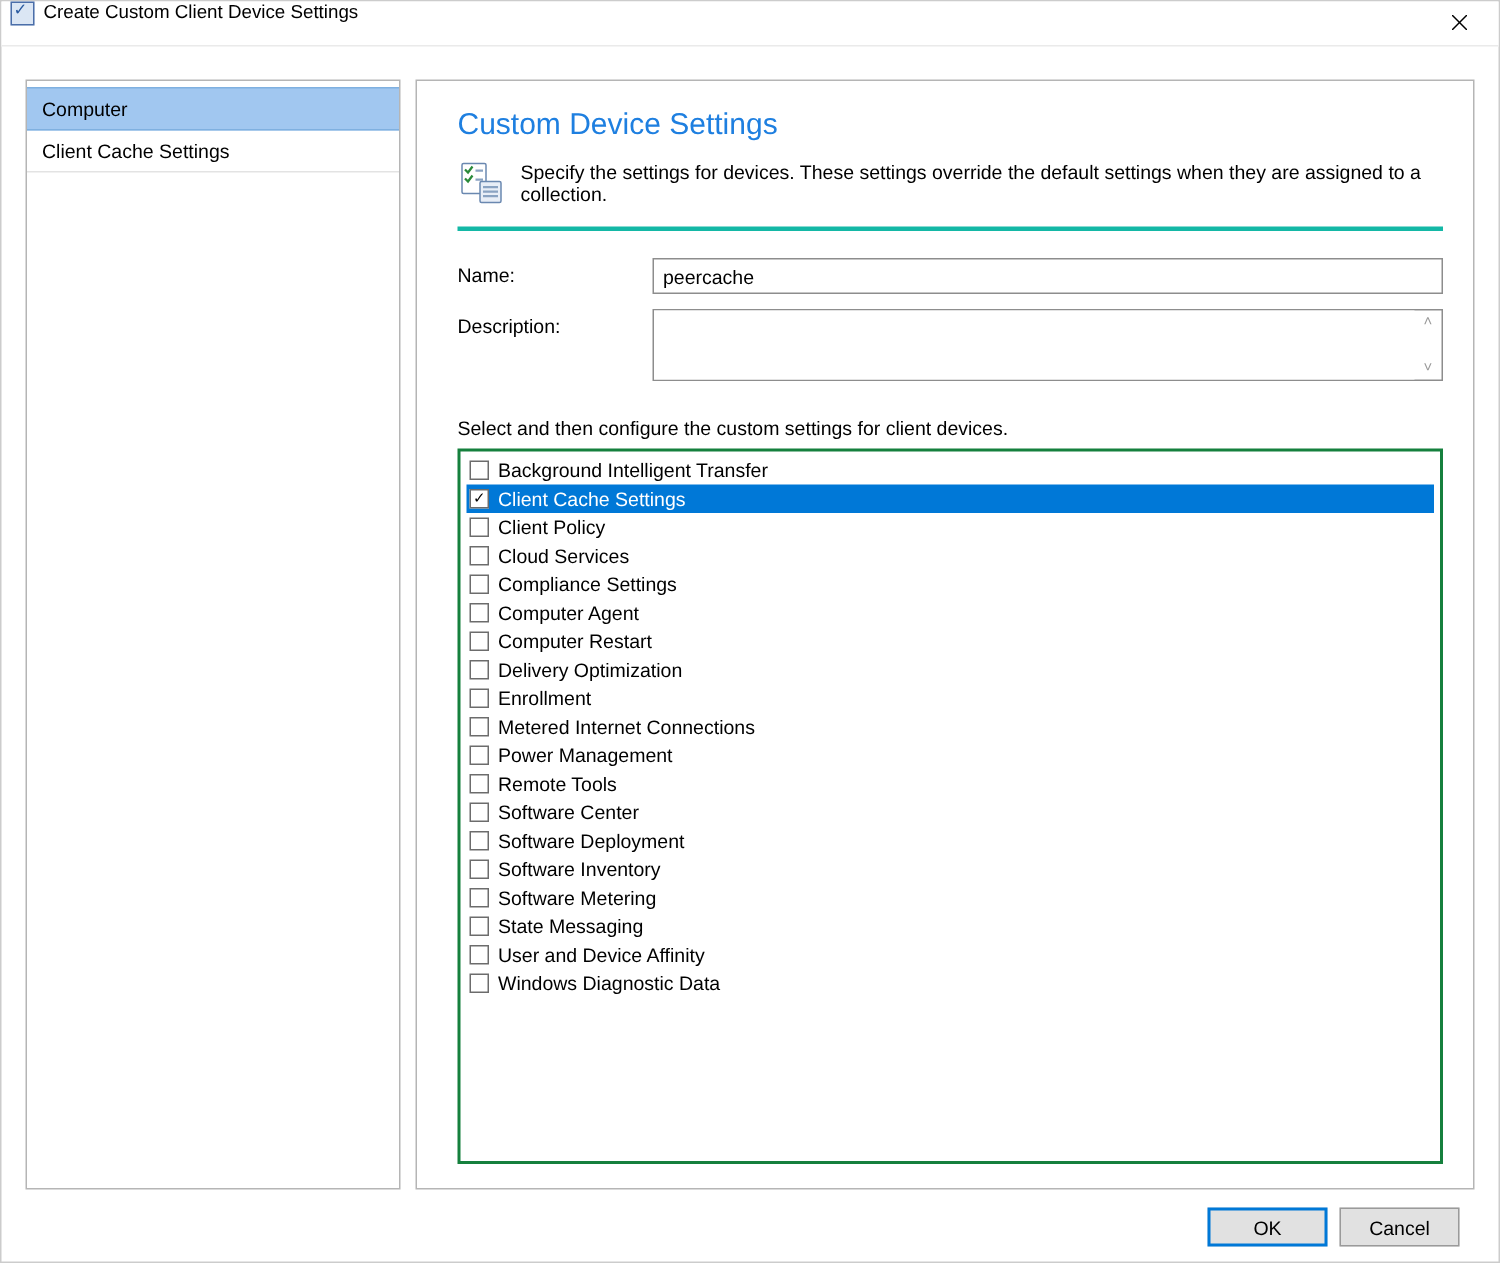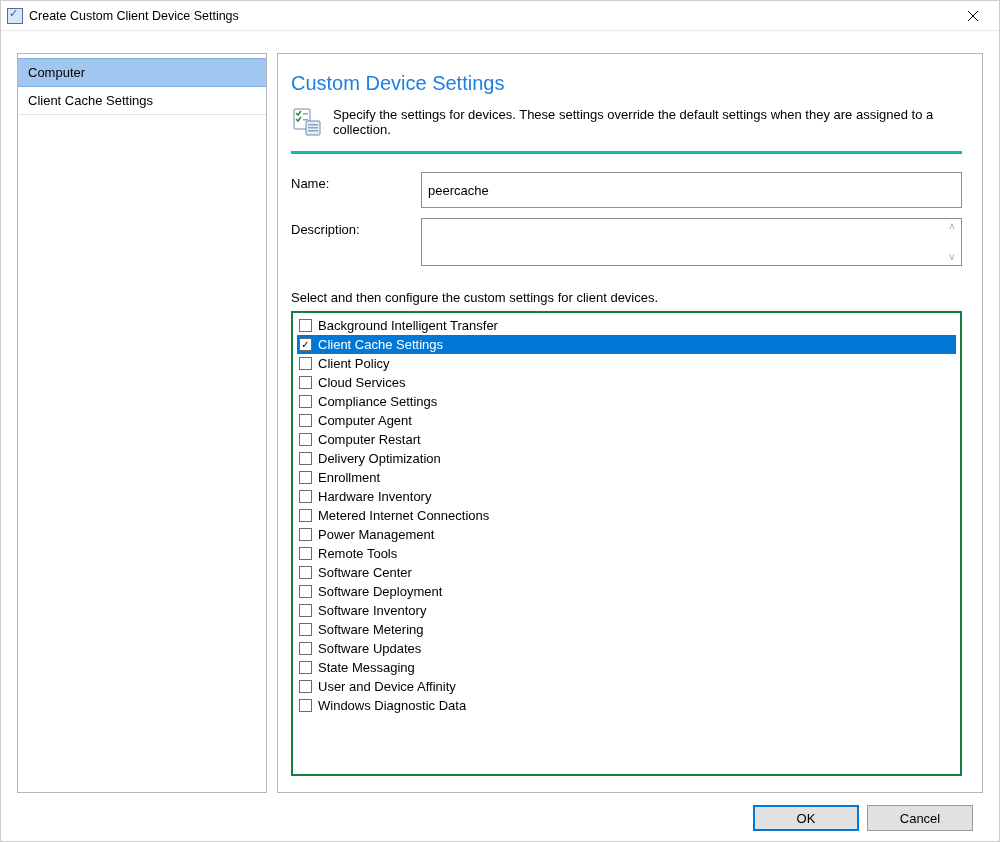--- a/index.html
+++ b/index.html
@@ -12,21 +12,21 @@
     color: #000;
   }
   .window {
     width: 1000px; height: 842px;
     background: #fff;
     display: flex; flex-direction: column;
     border: 1px solid #ccc;
   }
   .titlebar {
     height: 30px;
-    display: flex; align-items: center;
+    display: flex; 
     padding: 0 6px;
     background: #fff;
     border-bottom: 1px solid #eaeaea;
     font-size: 12.5px;
   }
   .titlebar .app-icon {
     width: 16px; height: 16px;
     margin-right: 6px;
     position: relative;
     border: 1px solid #4b6ea9;
@@ -71,21 +71,21 @@
   }
   .side-item.selected {
     background: #a1c7f0;
     border-top: 1px solid #7fb0e0;
     border-bottom: 1px solid #7fb0e0;
   }
   .main-panel {
     flex: 1;
     border: 1px solid #b5b5b5;
     background: #fff;
-    padding: 18px 20px 16px 13px;
+    padding: 18px 20px 16px 27px;
     display: flex; flex-direction: column;
     min-height: 0;
   }
   .main-title {
     color: #1e7fe0;
     font-size: 20px;
     font-weight: 400;
     margin: 0 0 12px 0;
   }
   .desc-row {
@@ -102,21 +102,21 @@
   }
   .form-row {
     display: flex;
     align-items: flex-start;
     margin-bottom: 10px;
     font-size: 13px;
   }
   .form-row label { width: 130px; padding-top: 4px; }
   .form-row input[type=text] {
     flex: 1;
-    height: 36px;
+    height: 24px;
     border: 1px solid #8d8d8d;
     padding: 2px 6px;
     font-family: inherit;
     font-size: 13px;
   }
   .desc-wrap {
     flex: 1;
     border: 1px solid #8d8d8d;
     height: 48px;
     display: flex;
@@ -172,21 +172,21 @@
     line-height: 1;
     color: #000;
     flex: 0 0 13px;
   }
   .chk.checked::after { content: "✓"; }
   .button-row {
     padding: 12px 10px 0 0;
     display: flex; justify-content: flex-end; gap: 8px;
   }
   .btn {
-    width: 106px; height: 26px;
+    width: 80px; height: 26px;
     border: 1px solid #9a9a9a;
     background: #e1e1e1;
     font-family: inherit;
     font-size: 13px;
     cursor: default;
   }
   .btn.default {
     border: 2px solid #0078d7;
   }
 </style>
@@ -284,24 +284,20 @@
             <div class="chk-row">
               <span class="chk"></span>
               <span>Delivery Optimization</span>
             </div>
             <div class="chk-row">
               <span class="chk"></span>
               <span>Enrollment</span>
             </div>
             <div class="chk-row">
               <span class="chk"></span>
-              <span>Hardware Inventory</span>
-            </div>
-            <div class="chk-row">
-              <span class="chk"></span>
               <span>Metered Internet Connections</span>
             </div>
             <div class="chk-row">
               <span class="chk"></span>
               <span>Power Management</span>
             </div>
             <div class="chk-row">
               <span class="chk"></span>
               <span>Remote Tools</span>
             </div>
@@ -313,24 +309,20 @@
               <span class="chk"></span>
               <span>Software Deployment</span>
             </div>
             <div class="chk-row">
               <span class="chk"></span>
               <span>Software Inventory</span>
             </div>
             <div class="chk-row">
               <span class="chk"></span>
               <span>Software Metering</span>
-            </div>
-            <div class="chk-row">
-              <span class="chk"></span>
-              <span>Software Updates</span>
             </div>
             <div class="chk-row">
               <span class="chk"></span>
               <span>State Messaging</span>
             </div>
             <div class="chk-row">
               <span class="chk"></span>
               <span>User and Device Affinity</span>
             </div>
             <div class="chk-row">

